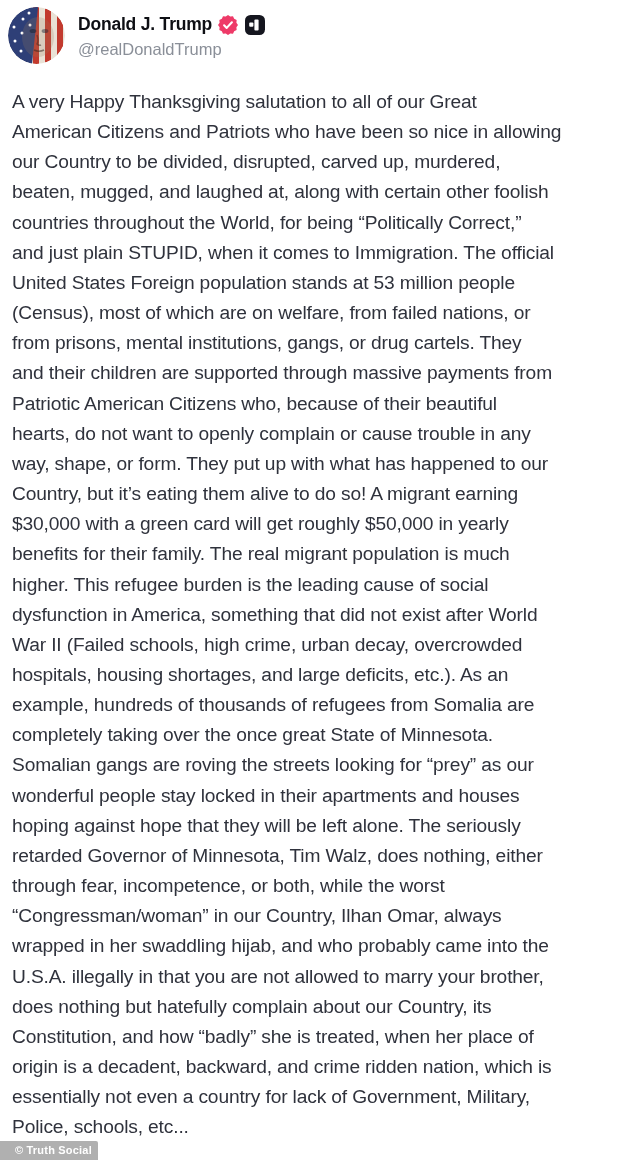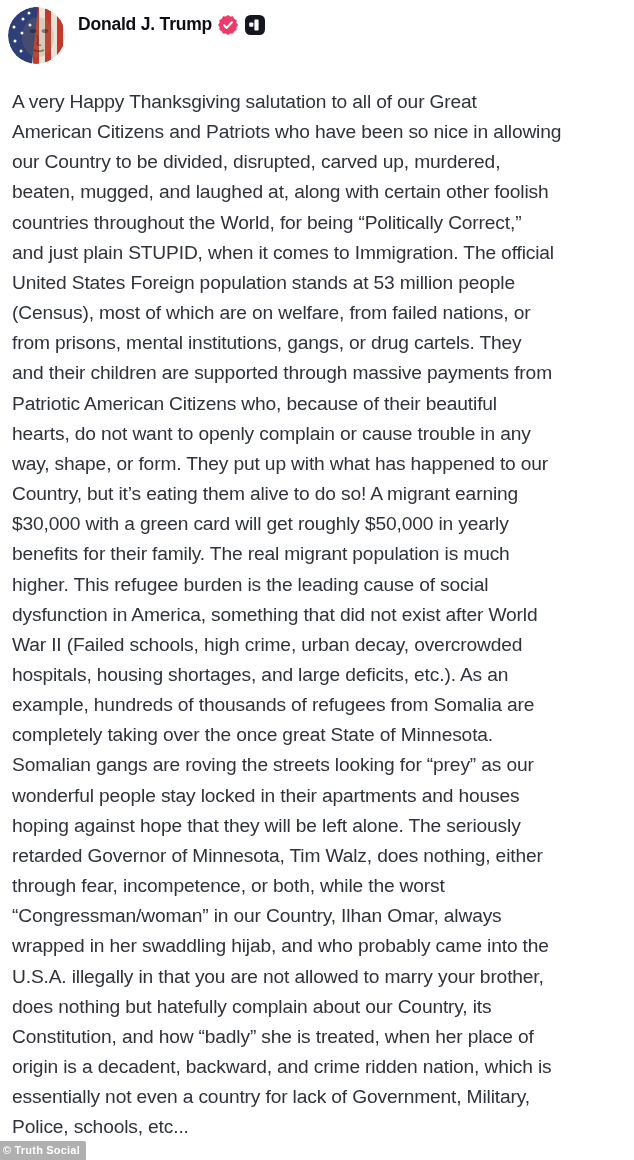--- a/index.html
+++ b/index.html
@@ -21,21 +21,21 @@
   .handle{font-size:16.5px;color:#8a8f98;margin-top:5px;cursor:pointer;}
   .post-text{
     position:absolute;top:87px;left:12px;width:618px;
     font-size:19.2px;line-height:30.15px;letter-spacing:-0.15px;
     color:#2f323c;white-space:pre-line;
   }
   .watermark{
     position:absolute;left:0;bottom:0;z-index:5;
     background:rgba(128,128,128,0.62);color:#ffffff;
     font-size:11px;font-weight:bold;letter-spacing:0.2px;
-    padding:3px 6px 4px 3px;border-top-right-radius:2px;
+    padding:3px 6px 4px 15px;border-top-right-radius:2px;
   }
 </style>
 </head>
 <body>
 
 <div class="screen">
 
   <div class="post-header">
 
     <div class="avatar">
@@ -78,20 +78,21 @@
           </svg>
         </span>
         <span class="truth-badge">
           <svg width="20" height="20" viewBox="0 0 20 20">
             <rect x="0" y="0" width="20" height="20" rx="5.5" fill="#15161F"></rect>
             <rect x="4.2" y="7.6" width="4.2" height="4.2" rx="1" fill="#ffffff"></rect>
             <rect x="9.4" y="4.6" width="4.2" height="11" rx="1" fill="#ffffff"></rect>
           </svg>
         </span>
       </div>
+      <div class="handle">@realDonaldTrump</div>
     </div>
   </div>
 
   <div class="post-text">A very Happy Thanksgiving salutation to all of our Great
 American Citizens and Patriots who have been so nice in allowing
 our Country to be divided, disrupted, carved up, murdered,
 beaten, mugged, and laughed at, along with certain other foolish
 countries throughout the World, for being “Politically Correct,”
 and just plain STUPID, when it comes to Immigration. The official
 United States Foreign population stands at 53 million people

